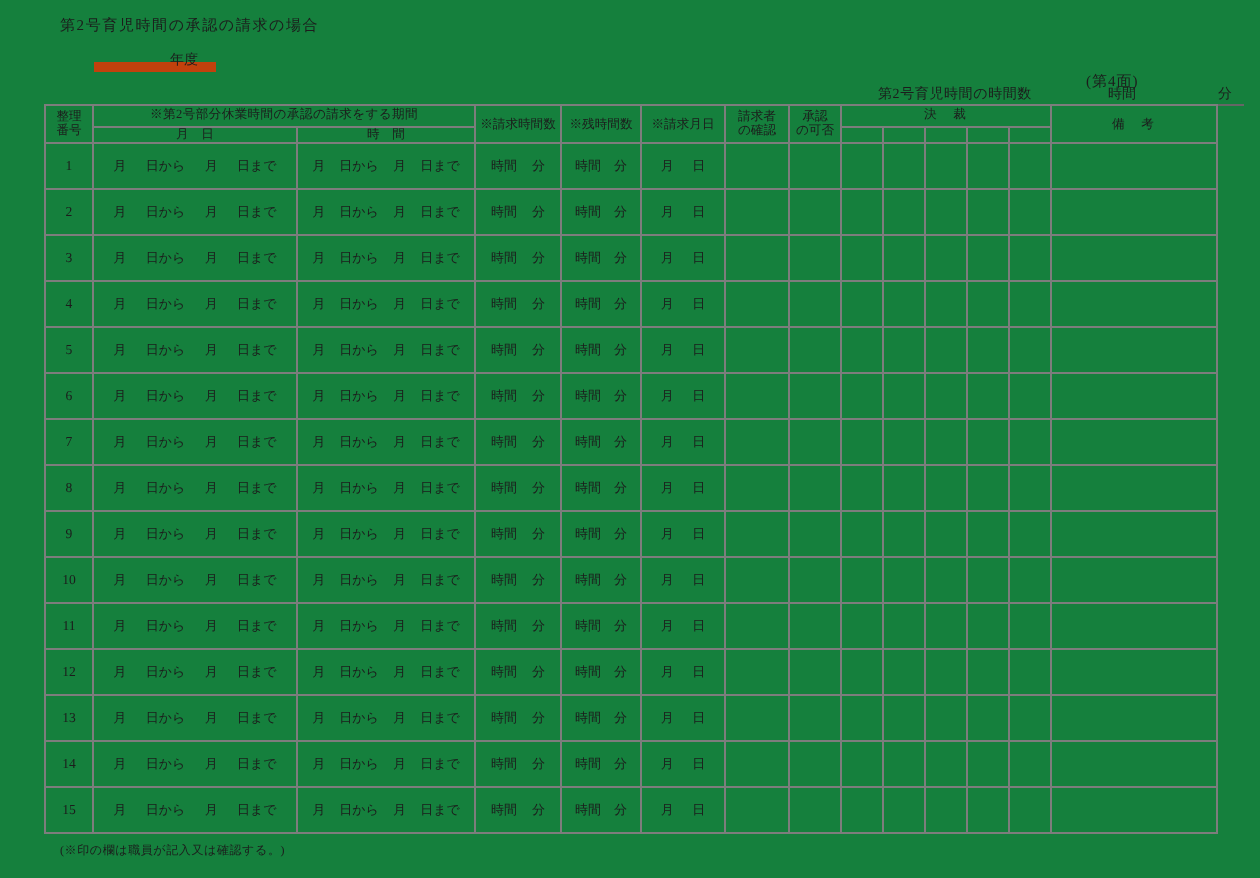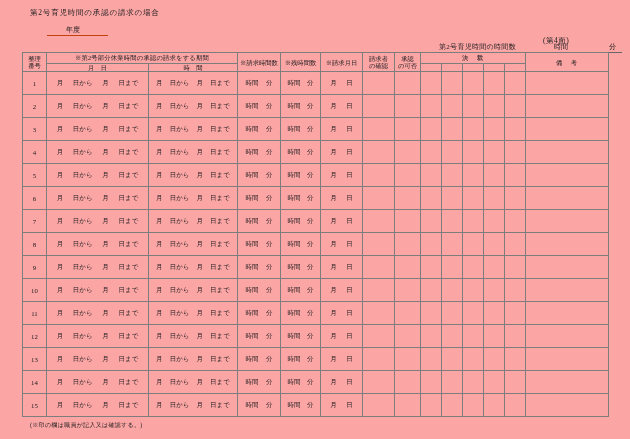--- a/index.html
+++ b/index.html
@@ -1,25 +1,25 @@
 <!DOCTYPE html>
 <html><head>
 <meta charset="utf-8">
 <style>
   html,body{margin:0;padding:0;background:#e8e8e8;}
   .page{
-    width:630px;height:439px;position:relative;background:#fca5a5;
+    width:630px;height:439px;position:relative;background:#15803d;
     font-family:"Liberation Serif","DejaVu Serif",serif;color:#1c1c1c;
     overflow:hidden;margin:0 auto;
   }
   .doc-title{position:absolute;left:30px;top:8px;font-size:7.5px;letter-spacing:0.8px;white-space:nowrap;}
   .page-label{position:absolute;left:543px;top:8px;font-size:7.5px;letter-spacing:0.5px;white-space:nowrap;margin-top:28px;}
   .fy{
     position:absolute;left:47px;top:24px;width:61px;height:12px;
-    border-bottom:1px solid #c2410c;font-size:7px;text-align:center;
+    border-bottom:5px solid #c2410c;font-size:7px;text-align:right;
     padding-right:9px;box-sizing:border-box;line-height:12px;
   }
   .totals{position:absolute;top:42px;left:11px;width:630px;height:10px;font-size:7px;}
   .t-label{position:absolute;left:428px;white-space:nowrap;letter-spacing:0.3px;}
   .t-hours{position:absolute;left:543px;white-space:nowrap;}
   .t-min{position:absolute;left:598px;white-space:nowrap;}
   .totals-underline{position:absolute;left:533px;top:42px;width:89px;height:10px;border-bottom:1px solid #666;}
 
   table.form-table{
     position:absolute;left:22px;top:52px;width:586px;

